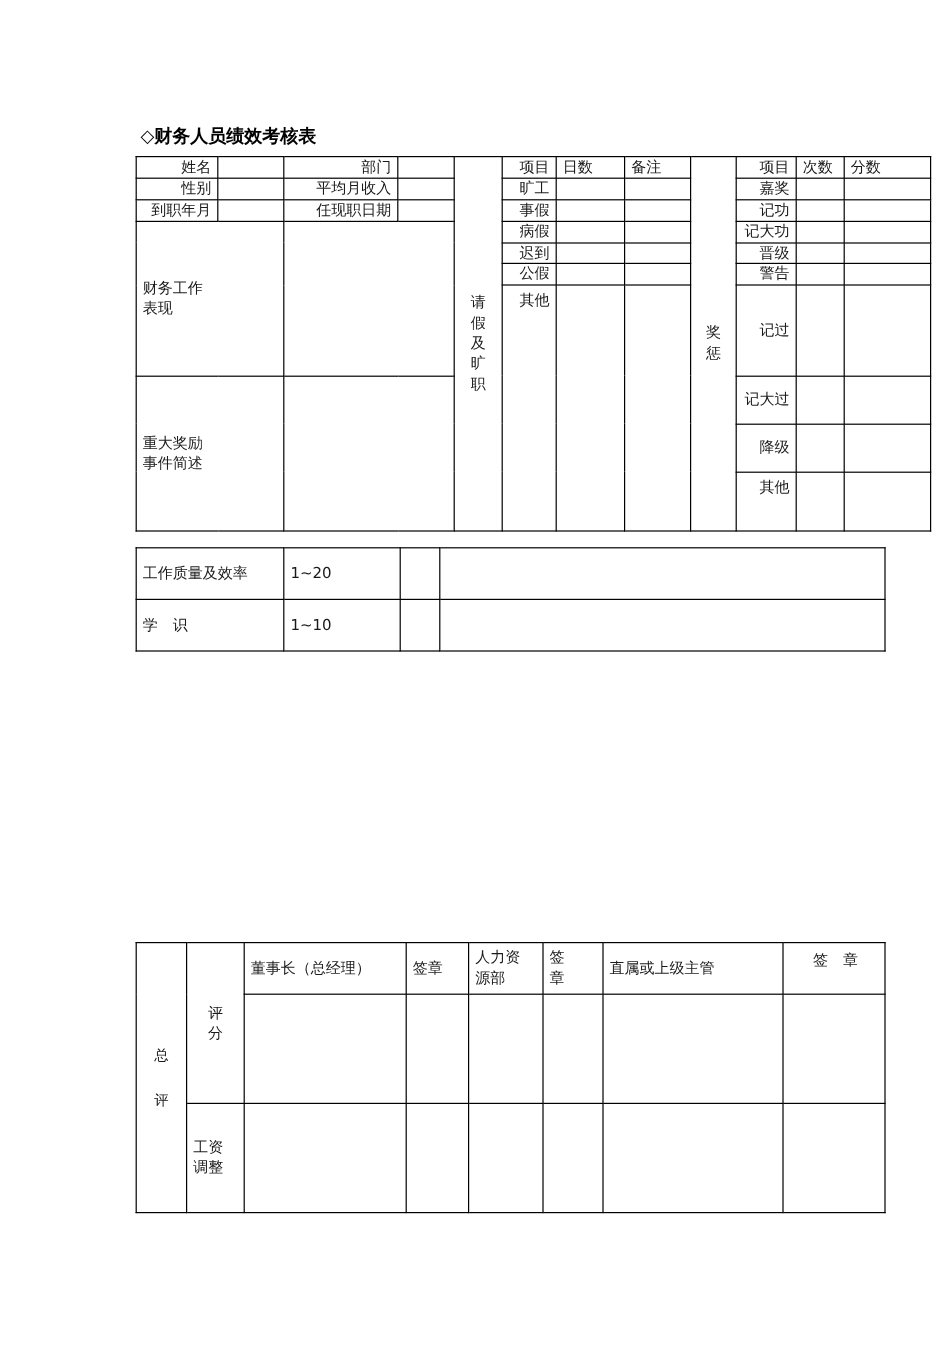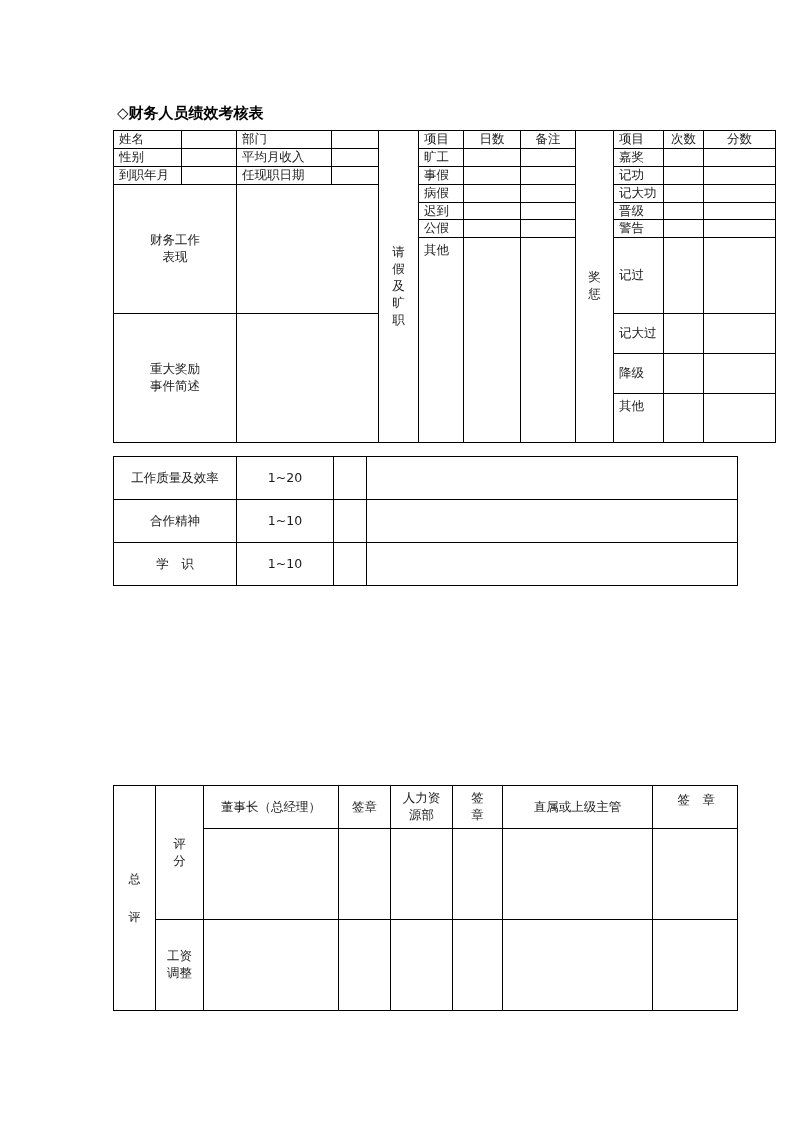--- a/index.html
+++ b/index.html
@@ -56,22 +56,22 @@
     left: 113px;
     top: 440px;
     width: 624px;
   }
   .tbl-bot {
     position: absolute;
     left: 113px;
     top: 769px;
     width: 624px;
   }
-  .c { text-align: center; }
-  .l { text-align: left; margin-left: 32px; }
+  .c { }
+  .l { text-align: right; margin-left: 32px; }
   .r { text-align: right; }
   
   .vert {
     text-align: center;
     line-height: 1.5;
   }
   .vert span {
     display: block;
   }
   .small { font-size: 12px; }
@@ -229,26 +229,20 @@
     <tr>
       <td class="c" style="height:42px">工作质量及效率</td>
       <td class="c">1~20</td>
       <td></td>
       <td></td>
     </tr>
 
 
 
 
-    <tr>
-      <td class="c" style="height:42px">合作精神</td>
-      <td class="c">1~10</td>
-      <td></td>
-      <td></td>
-    </tr>
 
     <tr>
       <td class="c" style="height:42px">学　识</td>
       <td class="c">1~10</td>
       <td></td>
       <td></td>
     </tr>
 
   </tbody>
     </table>

